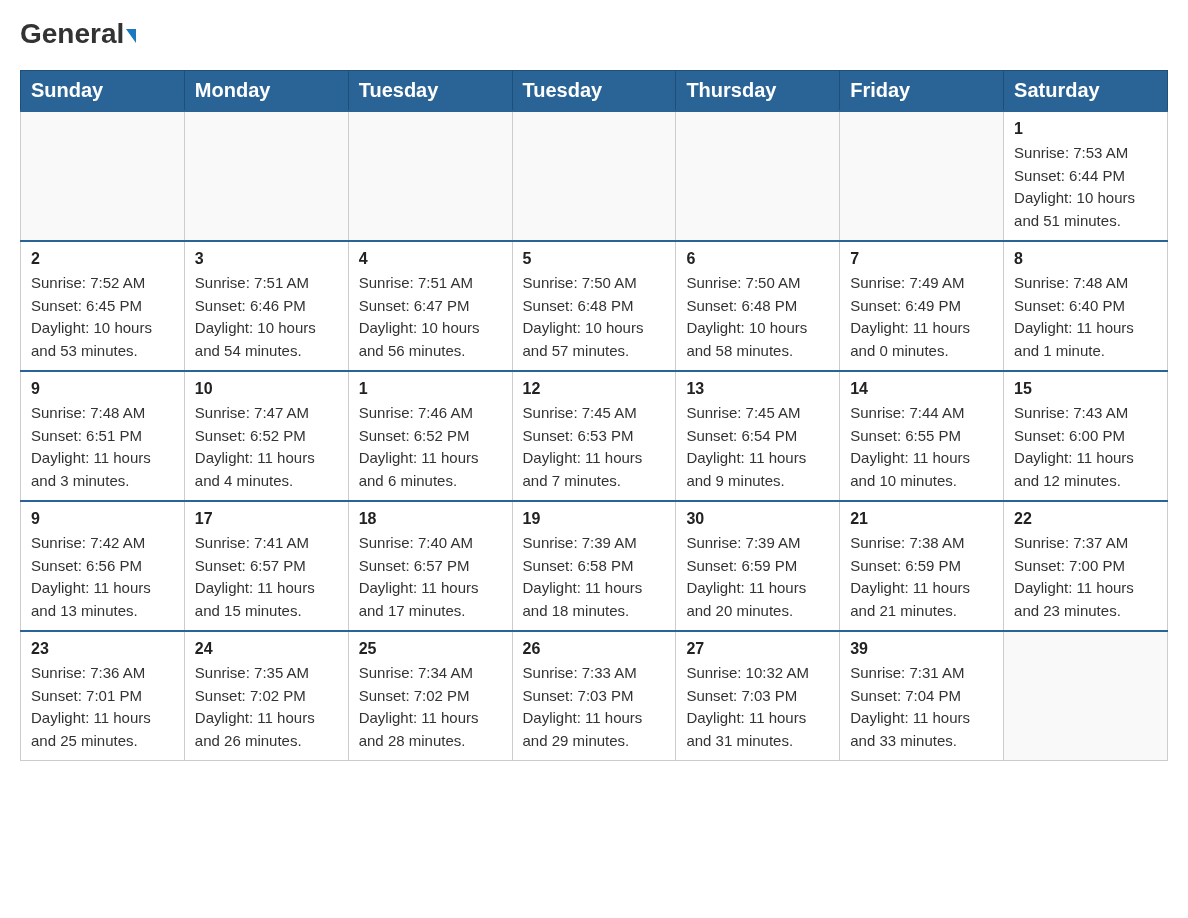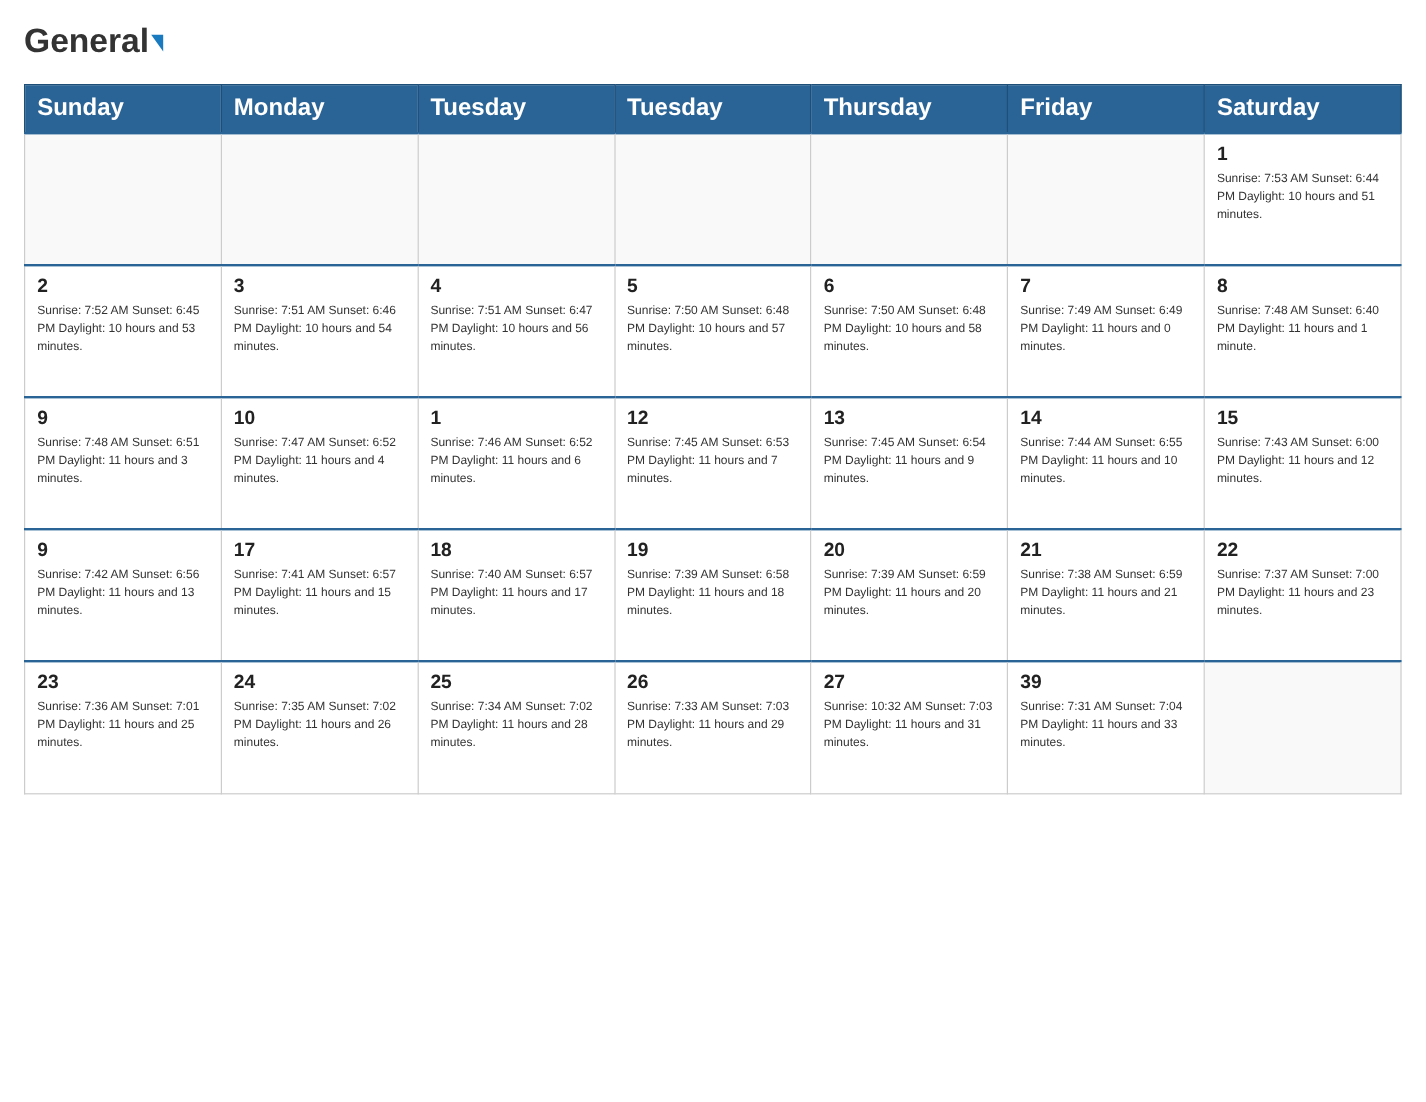--- a/index.html
+++ b/index.html
@@ -87,21 +87,21 @@
       background: #f9f9f9;
     }
     .day-number {
       font-size: 16px;
       font-weight: bold;
       color: #222;
       display: block;
       margin-bottom: 4px;
     }
     .day-info {
-      font-size: 10px;
+      font-size: 15px;
       color: #333;
       line-height: 1.5;
     }
     .calendar tr td {
       border-top: 2px solid #2a6496;
     }
     .calendar thead tr th {
       border-top: 1px solid #1e4f78;
     }
   </style>
@@ -255,21 +255,21 @@
 Sunset: 6:57 PM
 Daylight: 11 hours and 17 minutes.</div>
         </td>
         <td>
           <span class="day-number">19</span>
           <div class="day-info">Sunrise: 7:39 AM
 Sunset: 6:58 PM
 Daylight: 11 hours and 18 minutes.</div>
         </td>
         <td>
-          <span class="day-number">20</span>
+          <span class="day-number">30</span>
           <div class="day-info">Sunrise: 7:39 AM
 Sunset: 6:59 PM
 Daylight: 11 hours and 20 minutes.</div>
         </td>
         <td>
           <span class="day-number">21</span>
           <div class="day-info">Sunrise: 7:38 AM
 Sunset: 6:59 PM
 Daylight: 11 hours and 21 minutes.</div>
         </td>

